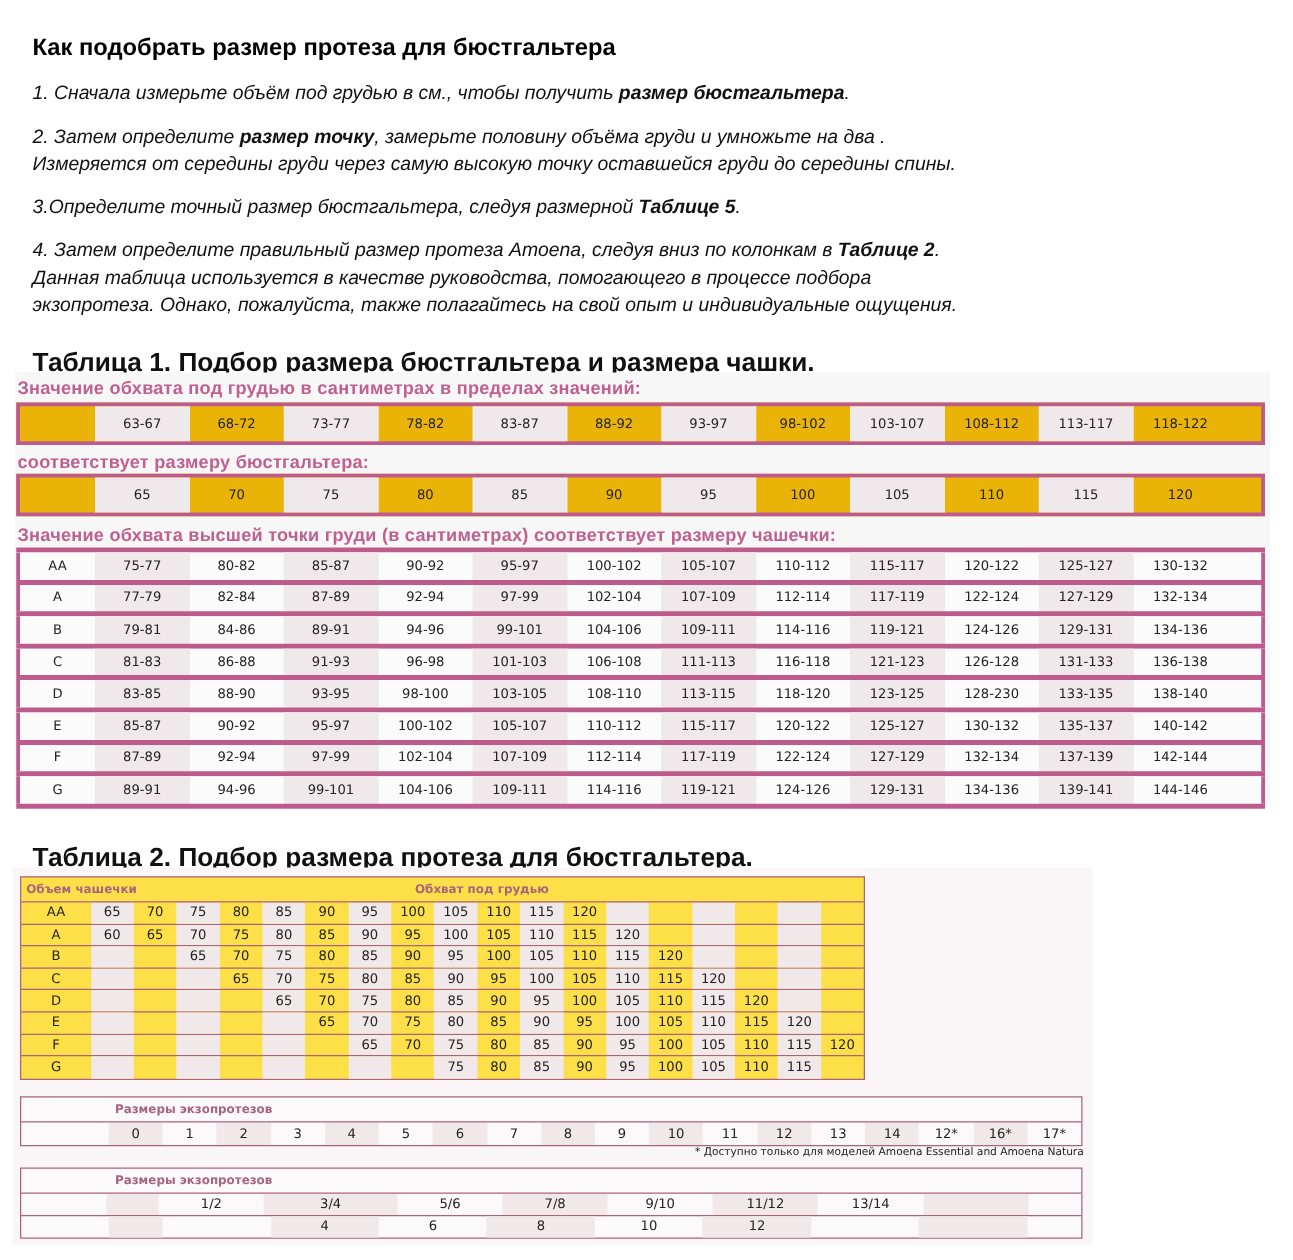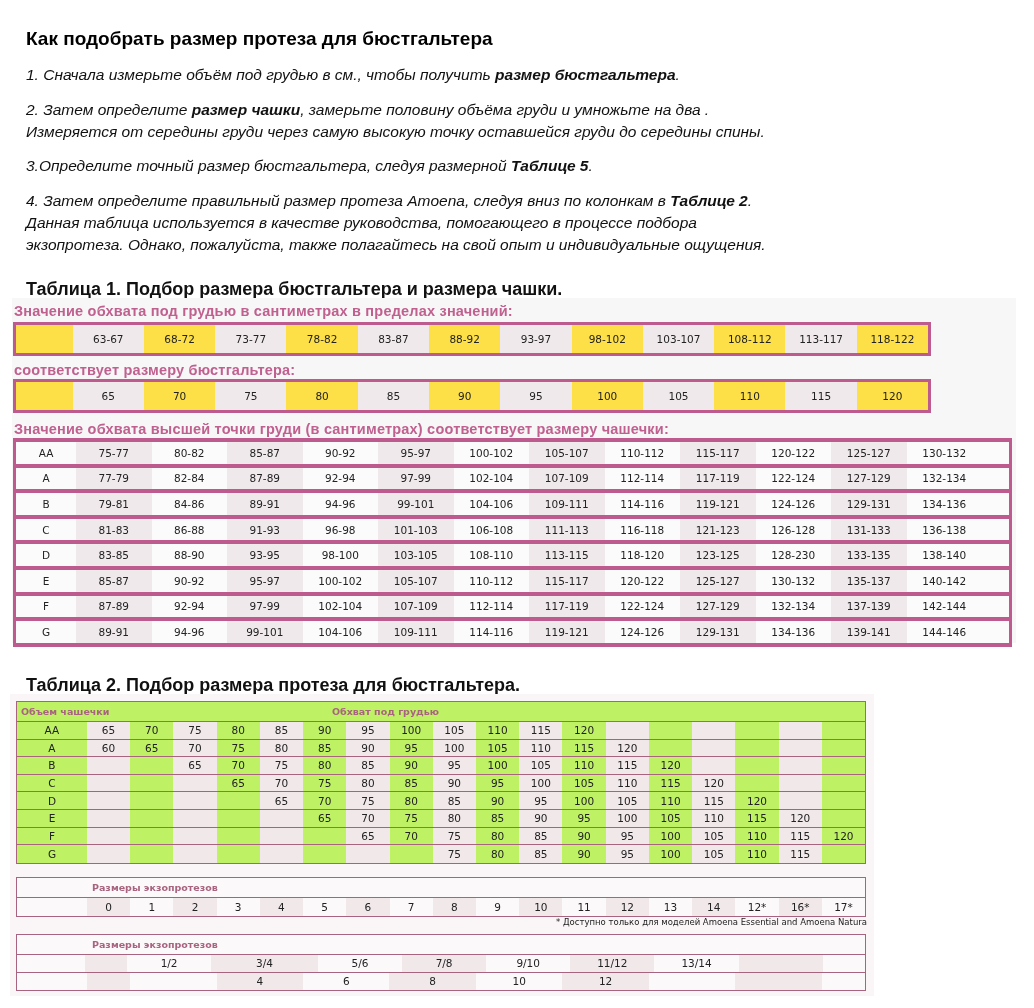--- a/index.html
+++ b/index.html
@@ -3,36 +3,36 @@
 <meta charset="utf-8">
 <style>
   * { box-sizing: border-box; margin: 0; padding: 0; }
   html, body { width: 1034px; height: 1008px; background: #ffffff; overflow: hidden; }
   body { font-family: "Liberation Sans", sans-serif; color: #111; position: relative; }
 
   .title { position: absolute; left: 26px; top: 28px; font-size: 19px; font-weight: bold; color: #000000; }
   .para { position: absolute; left: 26px; font-size: 15.5px; line-height: 22px; color: #111; font-style: italic; }
   .para b { font-weight: bold; }
 
-  .tbl-title { position: absolute; font-size: 18px; font-weight: bold; color: #111; }
+  .tbl-title { position: absolute; font-size: 21px; font-weight: bold; color: #111; }
 
   
   .t1-bg { position: absolute; left: 12px; top: 298px; width: 1004px; height: 345px; background: #f7f7f7; }
   .t1-label { position: absolute; left: 14px; font-size: 14.5px; font-weight: bold; color: #c0608f; letter-spacing: 0.2px; }
-  .t1-box { position: absolute; left: 13px; width: 918px; border: 3px solid #bd5b8e; background: #fde047; display: flex; align-items: center; }
+  .t1-box { position: absolute; left: 13px; width: 999px; border: 3px solid #bd5b8e; background: #eab308; display: flex; align-items: center; }
   .t1-row { position: absolute; left: 13px; width: 999px; border-left: 3px solid #bd5b8e; border-right: 3px solid #bd5b8e; background: #fbfbfb; display: flex; align-items: center; }
   .t1-sep { position: absolute; left: 13px; width: 999px; height: 4px; background: #bd5b8e; }
   .cell { font-family: "DejaVu Sans", sans-serif; font-size: 10.5px; color: #222; text-align: center; height: 100%; display: flex; align-items: center; justify-content: center; }
   .t1-first { width: 60px; }
   .t1-c { width: 75.5px; }
   .shade { background: #efe9ec; }
 
   
   .t2-bg { position: absolute; left: 10px; top: 694px; width: 864px; height: 302px; background: #faf5f6; }
-  .t2-grid { position: absolute; left: 16px; top: 701px; width: 850px; border: 1.5px solid #a8637f; background: #bef264; }
+  .t2-grid { position: absolute; left: 16px; top: 701px; width: 676px; border: 1.5px solid #a8637f; background: #fde047; }
   .t2-head { height: 20px; border-bottom: 1.5px solid #a8637f; position: relative; }
   .t2-head .lab { position: absolute; top: 4px; font-family: "DejaVu Sans", sans-serif; font-size: 9.5px; font-weight: bold; color: #a8637f; }
   .t2-row { height: 17.6px; display: flex; border-bottom: 1.5px solid #a8637f; }
   .t2-row:last-child { border-bottom: none; }
   .t2-row .c0 { width: 70px; }
   .t2-row .cc { width: 43.3px; }
   .t2-cell { font-family: "DejaVu Sans", sans-serif; font-size: 10.5px; color: #222; text-align: center; display: flex; align-items: center; justify-content: center; }
   .s2 { background: #f1e8ea; }
 
   .t3 { position: absolute; left: 16px; width: 850px; border: 1.5px solid #a8637f; background: #fcf9fa; }
@@ -40,21 +40,21 @@
 </style>
 </head>
 <body>
 
 <div class="title">Как подобрать размер протеза для бюстгальтера</div>
 
 <div class="para" style="top:64px">
   <span>1. Сначала измерьте объём под грудью в см., чтобы получить </span><b>размер бюстгальтера</b><span>.</span>
 </div>
 <div class="para" style="top:99px">
-  <span>2. Затем определите </span><b>размер чашки</b><span>, замерьте половину объёма груди и умножьте на два .</span><br>
+  <span>2. Затем определите </span><b>размер точку</b><span>, замерьте половину объёма груди и умножьте на два .</span><br>
   <span>Измеряется от середины груди через самую высокую точку оставшейся груди до середины спины.</span>
 </div>
 <div class="para" style="top:155px">
   <span>3.Определите точный размер бюстгальтера, следуя размерной </span><b>Таблице 5</b><span>.</span>
 </div>
 <div class="para" style="top:190px">
   <span>4. Затем определите правильный размер протеза Amoena, следуя вниз по колонкам в </span><b>Таблице 2</b><span>.</span><br>
   <span>Данная таблица используется в качестве руководства, помогающего в процессе подбора</span><br>
   <span>экзопротеза. Однако, пожалуйста, также полагайтесь на свой опыт и индивидуальные ощущения.</span>
 </div>

